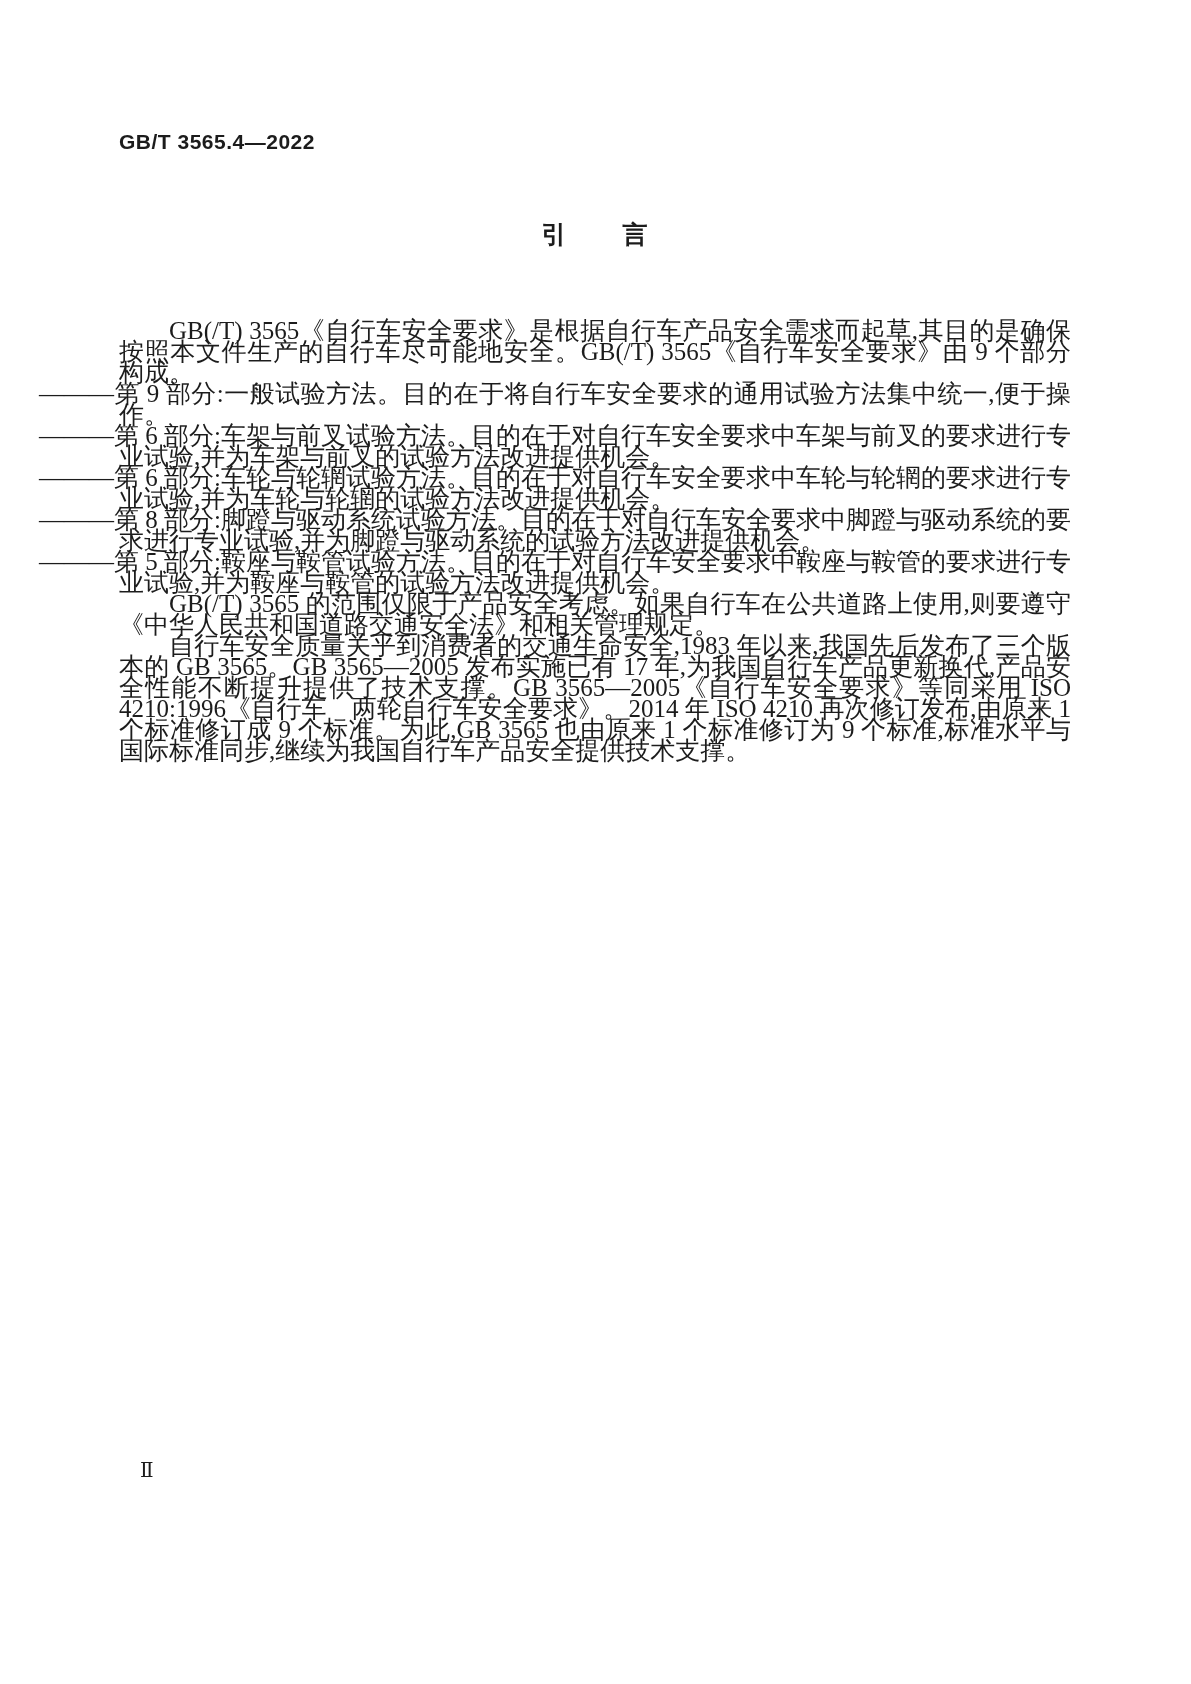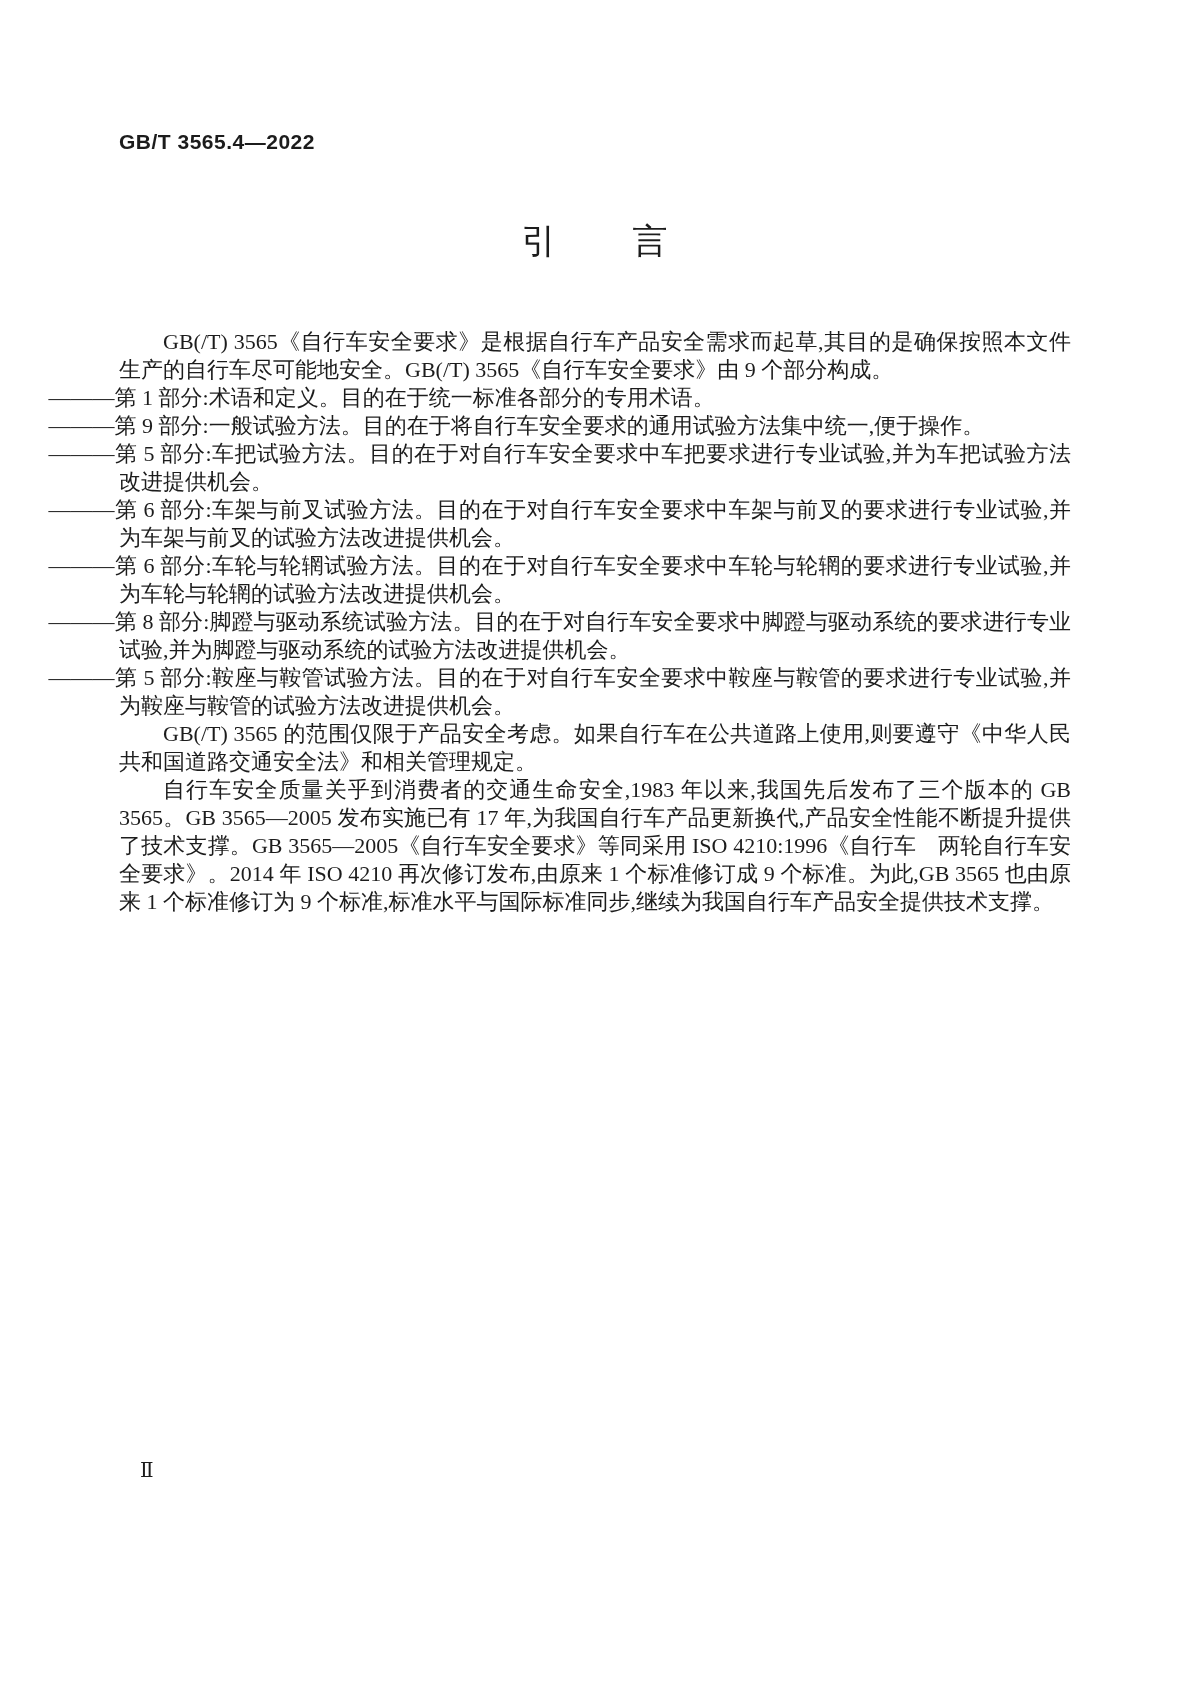--- a/index.html
+++ b/index.html
@@ -26,31 +26,31 @@
     letter-spacing: 0.5px;
     font-family: "Liberation Sans", "DejaVu Sans", sans-serif;
   }
   .doc-title {
     position: absolute;
     top: 218px;
     left: 0;
     width: 100%;
     margin: 0;
     text-align: center;
-    font-size: 35px;
-    font-weight: normal;
+    font-size: 25px;
+    font-weight: bold;
     letter-spacing: 2px;
   }
   .body-text {
     position: absolute;
-    top: 328px;
+    top: 320px;
     left: 119px;
     width: 952px;
-    font-size: 22px;
-    line-height: 28px;
+    font-size: 25px;
+    line-height: 21px;
     text-align: justify;
     text-justify: inter-ideograph;
   }
   .body-text p {
     margin: 0;
     padding: 0;
   }
   .para {
     text-indent: 2em;
   }
@@ -69,23 +69,21 @@
 <body>
 
 <div class="page">
 
   <div class="std-number">GB/T 3565.4—2022</div>
 
   <h1 class="doc-title">引　　言</h1>
 
   <div class="body-text">
     <p class="para">GB(/T) 3565《自行车安全要求》是根据自行车产品安全需求而起草,其目的是确保按照本文件生产的自行车尽可能地安全。GB(/T) 3565《自行车安全要求》由 9 个部分构成。</p>
-    <p class="list">———第 1 部分:术语和定义。目的在于统一标准各部分的专用术语。</p>
     <p class="list">———第 9 部分:一般试验方法。目的在于将自行车安全要求的通用试验方法集中统一,便于操作。</p>
-    <p class="list">———第 5 部分:车把试验方法。目的在于对自行车安全要求中车把要求进行专业试验,并为车把试验方法改进提供机会。</p>
     <p class="list">———第 6 部分:车架与前叉试验方法。目的在于对自行车安全要求中车架与前叉的要求进行专业试验,并为车架与前叉的试验方法改进提供机会。</p>
     <p class="list">———第 6 部分:车轮与轮辋试验方法。目的在于对自行车安全要求中车轮与轮辋的要求进行专业试验,并为车轮与轮辋的试验方法改进提供机会。</p>
     <p class="list">———第 8 部分:脚蹬与驱动系统试验方法。目的在于对自行车安全要求中脚蹬与驱动系统的要求进行专业试验,并为脚蹬与驱动系统的试验方法改进提供机会。</p>
     <p class="list">———第 5 部分:鞍座与鞍管试验方法。目的在于对自行车安全要求中鞍座与鞍管的要求进行专业试验,并为鞍座与鞍管的试验方法改进提供机会。</p>
     <p class="para">GB(/T) 3565 的范围仅限于产品安全考虑。如果自行车在公共道路上使用,则要遵守《中华人民共和国道路交通安全法》和相关管理规定。</p>
     <p class="para">自行车安全质量关乎到消费者的交通生命安全,1983 年以来,我国先后发布了三个版本的 GB 3565。GB 3565—2005 发布实施已有 17 年,为我国自行车产品更新换代,产品安全性能不断提升提供了技术支撑。GB 3565—2005《自行车安全要求》等同采用 ISO 4210:1996《自行车　两轮自行车安全要求》。2014 年 ISO 4210 再次修订发布,由原来 1 个标准修订成 9 个标准。为此,GB 3565 也由原来 1 个标准修订为 9 个标准,标准水平与国际标准同步,继续为我国自行车产品安全提供技术支撑。</p>
   </div>
 
   <div class="page-number">Ⅱ</div>
 

